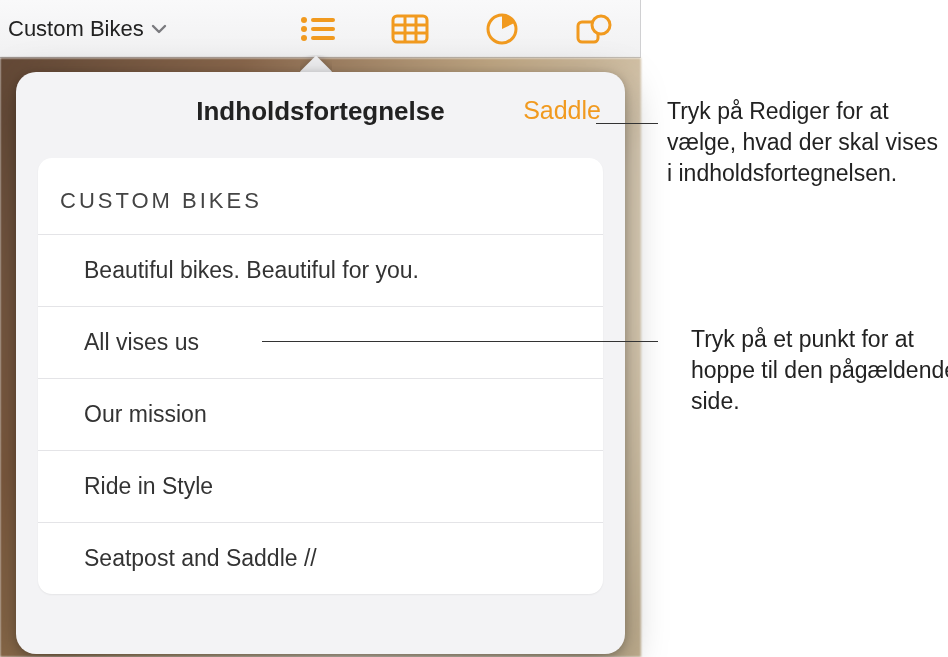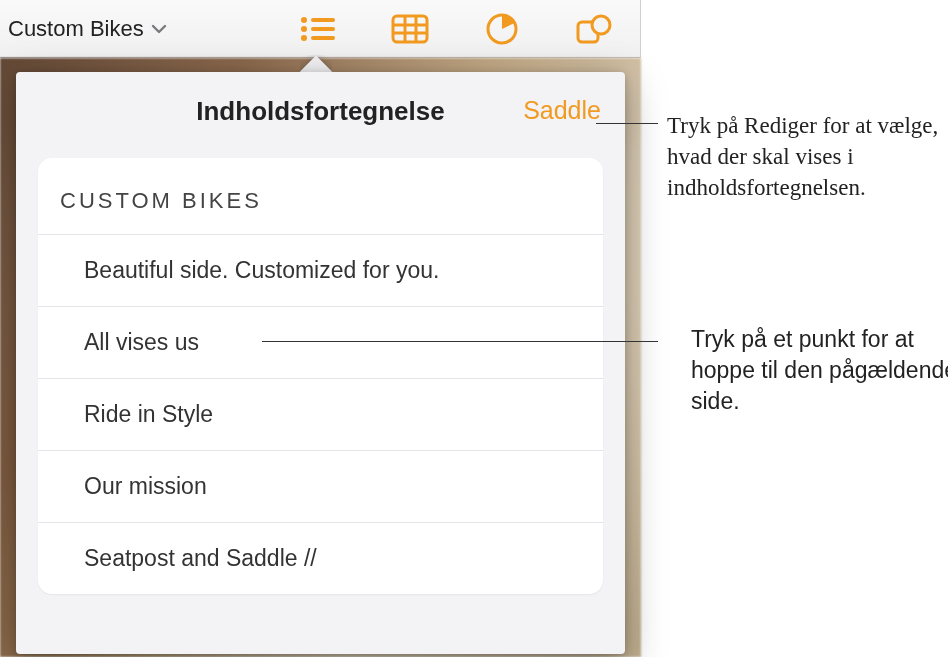--- a/index.html
+++ b/index.html
@@ -62,21 +62,21 @@
     background: radial-gradient(ellipse at 70% 40%, rgba(255,255,255,0.25), rgba(0,0,0,0.15));
   }
 
   
   .popover {
     position: absolute;
     left: 16px; top: 72px;
     width: 609px;
     height: 582px;
     background: #f3f3f5;
-    border-radius: 4px;
+    border-radius: 20px;
     box-shadow: 0 12px 40px rgba(0,0,0,0.35), 0 2px 8px rgba(0,0,0,0.2);
     overflow: hidden;
   }
   
   .popover-arrow {
     position: absolute;
     top: 55px; left: 300px;
     width: 32px; height: 18px;
     overflow: hidden;
   }
@@ -136,21 +136,21 @@
   }
   .toc-item:last-child { border-bottom: none; }
 
   
   .callout {
     position: absolute;
     font-size: 23px;
     line-height: 1.35;
     color: #222;
   }
-  .callout-1 { left: 667px; top: 110px; width: 280px; font-family: Liberation Serif, serif; }
+  .callout-1 { left: 667px; top: 96px; width: 280px; }
   .callout-2 { left: 667px; top: 324px; width: 270px; margin-left: 24px; }
 
   
   .leader {
     position: absolute;
     height: 0;
     border-top: 1px solid #333;
   }
   
   .leader-1 { top: 123px; left: 596px; width: 62px; }  
@@ -215,24 +215,24 @@
 
 <div class="popover-arrow"></div>
 
 <div class="popover">
   <div class="popover-header">
     <div class="popover-title">Indholdsfortegnelse</div>
     <div class="popover-edit">Saddle</div>
   </div>
   <div class="toc-panel">
     <div class="toc-doc-title">CUSTOM  BIKES</div>
-    <div class="toc-item">Beautiful side. Customized for you.</div>
+    <div class="toc-item">Beautiful bikes. Beautiful for you.</div>
     <div class="toc-item">All vises us</div>
+    <div class="toc-item">Our mission</div>
     <div class="toc-item">Ride in Style</div>
-    <div class="toc-item">Our mission</div>
     <div class="toc-item">Seatpost and Saddle //</div>
   </div>
 </div>
 
 <div class="leader leader-1"></div>
 <div class="leader leader-2"></div>
 
 <div class="callout callout-1">Tryk på Rediger for at vælge, hvad der skal vises i indholdsfortegnelsen.</div>
 <div class="callout callout-2">Tryk på et punkt for at hoppe til den pågældende side.</div>
 

